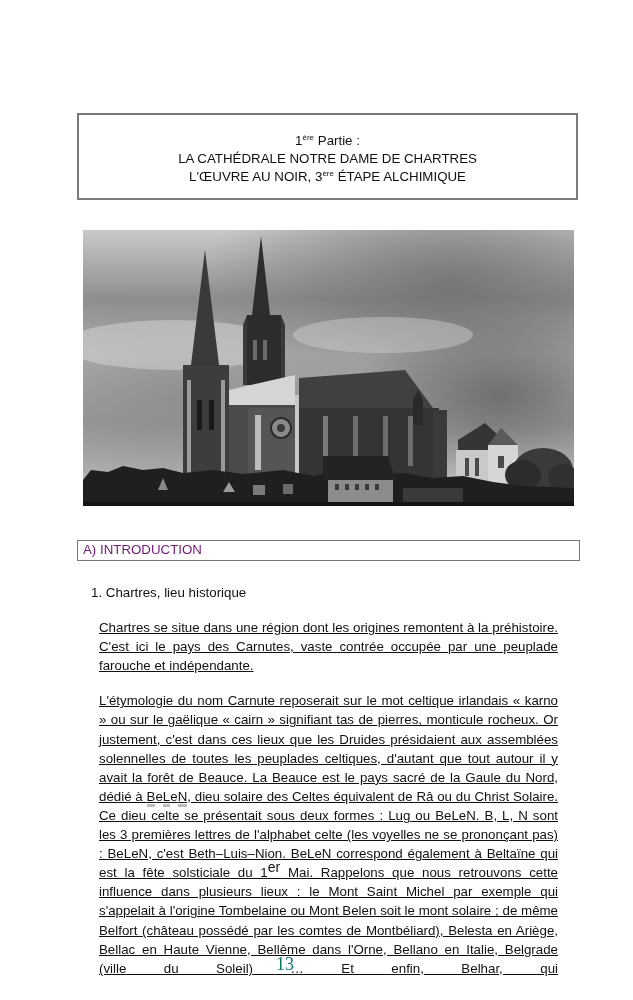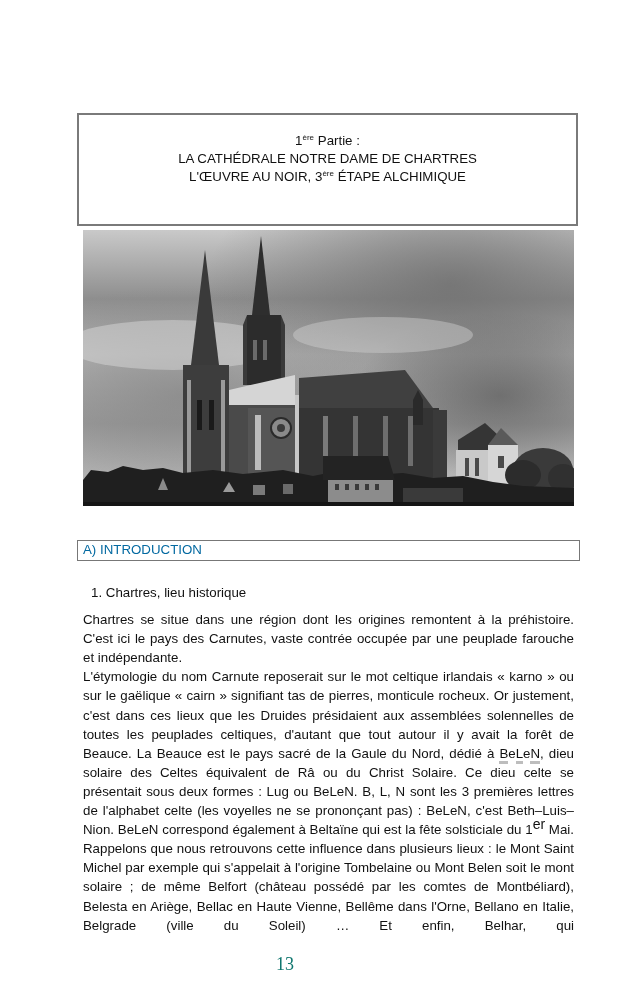--- a/index.html
+++ b/index.html
@@ -13,21 +13,21 @@
       position: relative;
       overflow: hidden;
       font-family: "Liberation Sans", sans-serif;
       color: #111111;
     }
     .title-box {
       position: absolute;
       left: 77px;
       top: 113px;
       width: 501px;
-      height: 113px;
+      height: 87px;
       border: 2px solid #7a7a7a;
       box-sizing: border-box;
       text-align: center;
       font-size: 13.3px;
       line-height: 18px;
       padding-top: 17px;
       color: #111;
     }
     .title-box sup {
       font-size: 8px;
@@ -48,34 +48,35 @@
       position: absolute;
       left: 77px;
       top: 540px;
       width: 503px;
       height: 21px;
       border: 1.5px solid #777;
       box-sizing: border-box;
       font-size: 13.3px;
       line-height: 18px;
       padding-left: 5px;
-      color: #0369a1;
+      color: #701a75;
     }
     .body-text {
       position: absolute;
       left: 83px;
       top: 575px;
       width: 491px;
       font-size: 13.3px;
       line-height: 19.1px;
       color: #111;
     }
     .body-text p {
-      margin: 0;
+      margin: 16px;
       text-align: justify;
+      text-decoration: underline;
     }
     .body-text .subheading {
       margin: 8px;
     }
     .body-text .last-line {
       text-align-last: justify;
     }
     .body-text sup {
       font-size: 14px;
       line-height: 0;

